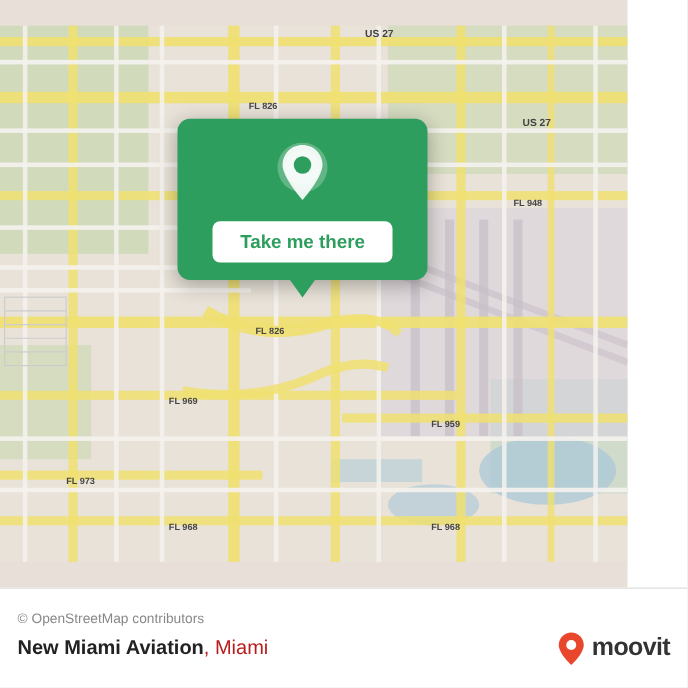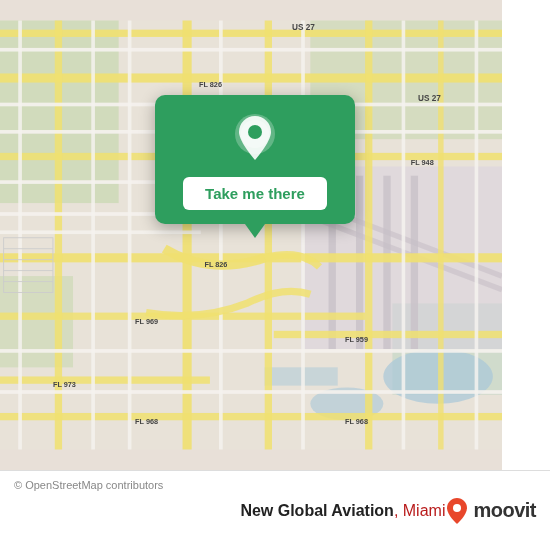--- a/index.html
+++ b/index.html
@@ -25,21 +25,21 @@
       width: 100%;
       height: 100%;
       position: absolute;
       top: 0; left: 0;
     }
 
     
     #popup-card {
       position: absolute;
       top: 95px;
-      left: 155px;
+      left: 142px;
       width: 200px;
       background: #2e9e5e;
       border-radius: 10px;
       display: flex;
       flex-direction: column;
       align-items: center;
       padding: 18px 16px 14px;
       box-shadow: 0 4px 16px rgba(0,0,0,0.3);
     }
 
@@ -75,22 +75,22 @@
       white-space: nowrap;
     }
 
     
     #bottom-bar {
       width: 550px;
       height: 80px;
       background: white;
       border-top: 1px solid #ddd;
       display: flex;
-      flex-direction: row;
-      justify-content: space-between;
+      flex-direction: column;
+      justify-content: center;
       padding: 8px 14px;
     }
 
     #attribution {
       font-size: 11px;
       color: #888;
       margin-bottom: 4px;
     }
 
     #bottom-row {
@@ -234,21 +234,21 @@
       </svg>
     </div>
     <button id="take-me-btn">Take me there</button>
   </div>
 </div>
 
 <div id="bottom-bar">
   <div id="attribution">© OpenStreetMap contributors</div>
   <div id="bottom-row">
     <div>
-      <span id="place-name">New Global Aviation</span><span id="place-city">, <span>Miami</span></span>
+      <span id="place-name">New Miami Aviation</span><span id="place-city">, <span>Miami</span></span>
     </div>
     <div id="moovit-logo">
       <svg id="moovit-pin" viewBox="0 0 24 28" xmlns="http://www.w3.org/2000/svg">
         <path d="M12 1 C6.5 1 2 5.5 2 11 C2 18 12 27 12 27 C12 27 22 18 22 11 C22 5.5 17.5 1 12 1Z" fill="#e8472b"></path>
         <circle cx="12" cy="11" r="4" fill="white"></circle>
       </svg>
       <span id="moovit-text">moovit</span>
     </div>
   </div>
 </div>

